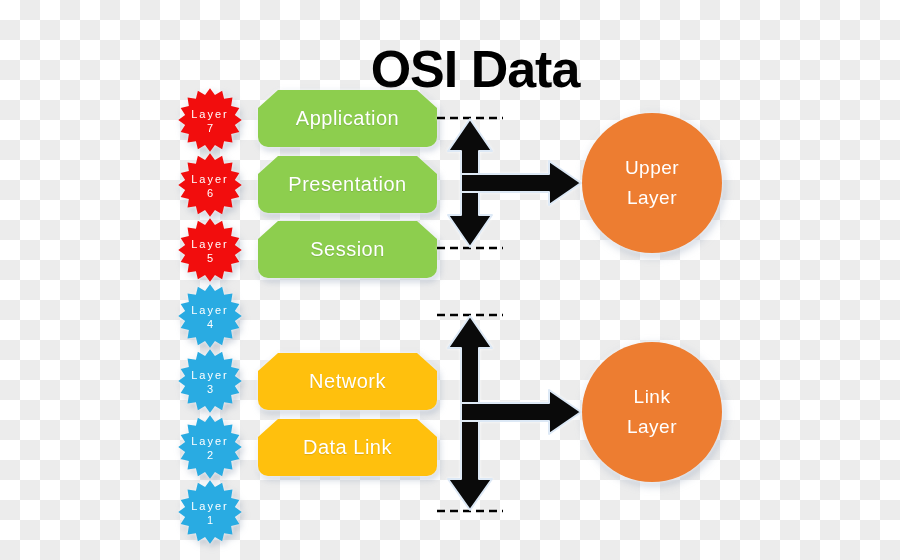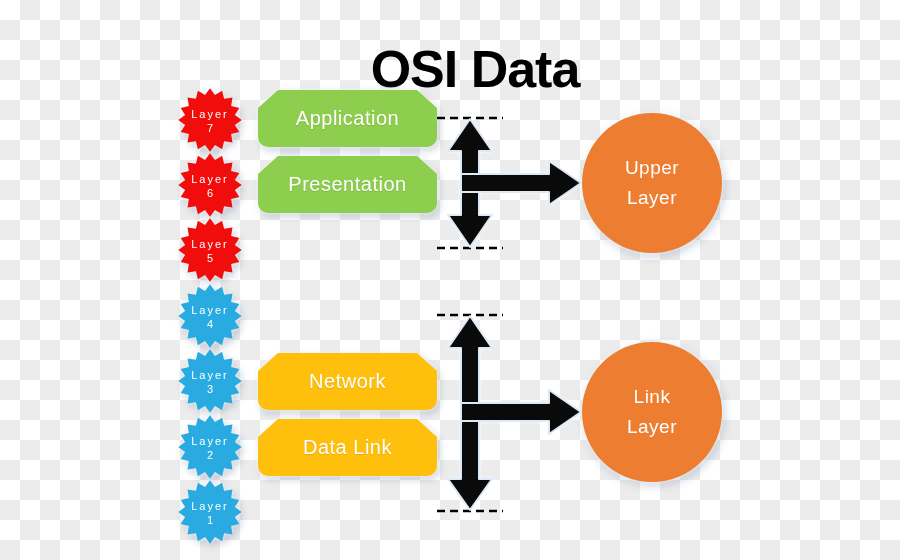--- a/index.html
+++ b/index.html
@@ -145,20 +145,23 @@
         <span class="num">1</span>
       </div>
   </div>
 
   <div class="box-wrap" style="top:90px">
       <div class="layer-box green">Application</div>
     </div>
   <div class="box-wrap" style="top:156px">
       <div class="layer-box green">Presentation</div>
     </div>
+  <div class="box-wrap" style="top:221px">
+      <div class="layer-box green">Session</div>
+    </div>
   <div class="box-wrap" style="top:353px">
       <div class="layer-box yellow">Network</div>
     </div>
   <div class="box-wrap" style="top:419px">
       <div class="layer-box yellow">Data Link</div>
     </div>
 
   <svg class="arrow-svg" style="left:430px; top:105px" width="170" height="155" viewBox="430 105 170 155">
     <line x1="437" y1="118" x2="503" y2="118"></line>
     <line x1="437" y1="248" x2="503" y2="248"></line>

